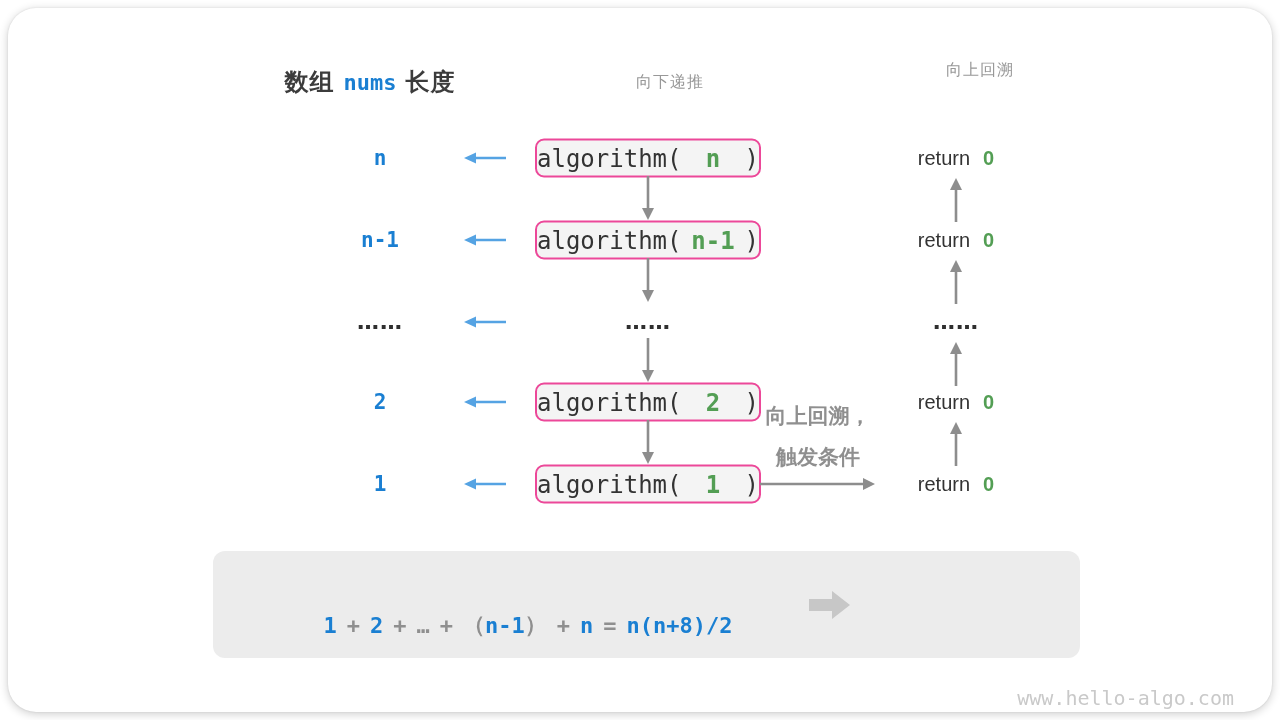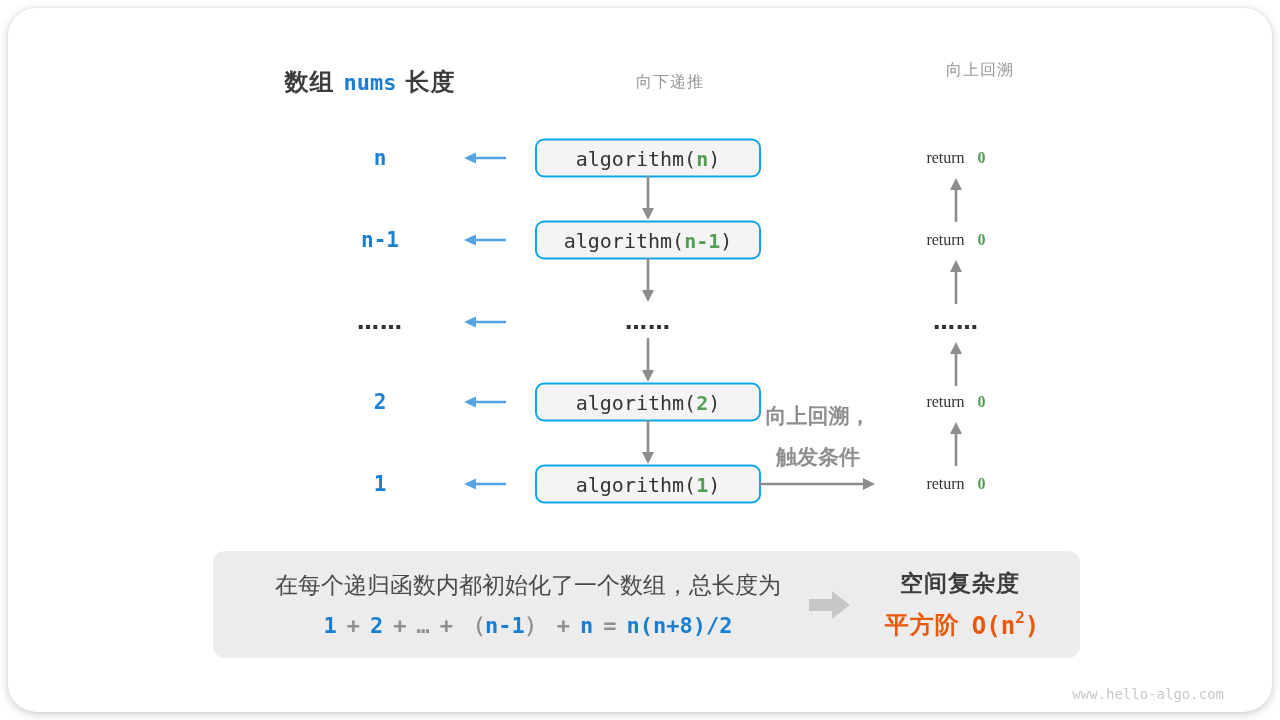--- a/index.html
+++ b/index.html
@@ -13,47 +13,47 @@
   .cjk{font-family:"Liberation Sans",sans-serif;}
   
   .hdr{font-size:16px;font-weight:normal;color:#989898;letter-spacing:1px;margin-left:20px;}
   .hdr-dark{font-size:24px;font-weight:bold;color:#3c3c3c;letter-spacing:1px;}
   .hdr-code{font-family:"DejaVu Sans Mono",monospace;font-size:22px;font-weight:bold;
             color:#1a7fd2;margin:0 9px;letter-spacing:0;}
   
   .depth{font-family:"DejaVu Sans Mono",monospace;font-size:21px;font-weight:bold;color:#1a7fd2;}
   
   .call-box{position:absolute;transform:translate(-50%,-50%);width:222px;height:35px;
-            background:#f4f4f4;border:2px solid #0ea5e9;border-radius:9px;
-            display:flex;align-items:center;justify-content:center;
-            font-family:"DejaVu Sans Mono",monospace;font-size:20px;color:#333333;}
+            background:#f4f4f4;border:2px solid #ec4899;border-radius:9px;
+            display:flex;align-items:center;justify-content:space-between;
+            font-family:"DejaVu Sans Mono",monospace;font-size:24px;color:#333333;}
   .arg{color:#539e54;font-weight:bold;}
   
-  .ret{font-family:Liberation Serif, serif;font-size:16px;color:#333333;}
+  .ret{font-family:Liberation Sans, sans-serif;font-size:20px;color:#333333;}
   .ret .val{color:#539e54;font-weight:bold;margin-left:13px;}
   
   .dots{font-family:"DejaVu Sans",sans-serif;font-size:22px;font-weight:bold;
         color:#2f2f2f;letter-spacing:1px;position:relative;top:-5px;}
   
   .trigger{font-size:21px;font-weight:bold;color:#8f8f8f;}
   
   #summary-box{position:absolute;left:205px;top:543px;width:867px;height:107px;
                background:#ececec;border-radius:12px;}
   .desc{font-size:23px;color:#4a4a4a;}
   .tok{font-family:"DejaVu Sans Mono",monospace;font-size:22px;font-weight:bold;margin:0 5px;}
   .tok-blue{color:#1a7fd2;}
   .tok-gray{color:#8f8f8f;}
   .result-title{font-size:23px;font-weight:bold;color:#3c3c3c;letter-spacing:1px;}
   .complexity{font-weight:bold;color:#e8590c;}
   .complexity .zh{font-size:24px;letter-spacing:1px;}
   .complexity .bigO{font-family:"DejaVu Sans Mono",monospace;font-size:24px;margin-left:12px;}
   .complexity sup{font-size:16px;position:relative;top:-2px;}
   
-  #watermark{position:absolute;top:678px;right:48px;
-             font-family:"DejaVu Sans Mono",monospace;font-size:14px;color:#c9c9c9;}
+  #watermark{position:absolute;top:678px;right:38px;
+             font-family:"DejaVu Sans Mono",monospace;font-size:20px;color:#c9c9c9;}
   svg{display:block;}
 </style>
 </head>
 <body>
 
 <div id="stage">
   <div id="card">
 
     <div class="abs" style="left:362px;top:74px">
       <span class="hdr-dark cjk">数组</span>
@@ -199,43 +199,37 @@
     <div class="abs trigger cjk" style="left:810px;top:408px">向上回溯，</div>
     <div class="abs trigger cjk" style="left:810px;top:449px">触发条件</div>
     <div class="abs" style="left:810px;top:476px">
       <svg width="116" height="16">
           <line x1="0" y1="8" x2="104" y2="8" stroke="#8d8d8d" stroke-width="2.6"></line>
           <polygon points="103,2 115,8 103,14" fill="#8d8d8d"></polygon>
         </svg>
     </div>
 
     <div id="summary-box">
-      <div class="abs desc cjk" style="left:315px;top:34px">在每个递归函数内都初始化了一个数组，总长度为</div>
       <div class="abs" style="left:315px;top:74px">
         <span class="tok tok-blue">1</span>
           <span class="tok tok-gray">+</span>
           <span class="tok tok-blue">2</span>
           <span class="tok tok-gray">+</span>
           <span class="tok tok-gray">…</span>
           <span class="tok tok-gray">+</span>
           <span class="tok tok-gray cjk" style="margin-right:0">（</span>
           <span class="tok tok-blue" style="margin:0">n-1</span>
           <span class="tok tok-gray cjk" style="margin-left:0">）</span>
           <span class="tok tok-gray">+</span>
           <span class="tok tok-blue">n</span>
           <span class="tok tok-gray">=</span>
           <span class="tok tok-blue">n(n+8)/2</span>
       </div>
       <div class="abs" style="left:617px;top:54px">
         <svg width="42" height="32">
             <polygon points="0,10 23,10 23,2 41,16 23,30 23,22 0,22" fill="#c7c7c7"></polygon>
           </svg>
       </div>
-      <div class="abs result-title cjk" style="left:747px;top:32px">空间复杂度</div>
-      <div class="abs complexity" style="left:749px;top:74px">
-        <span class="zh cjk">平方阶</span>
-          <span class="bigO"><span>O(n</span><sup>2</sup><span>)</span></span>
-      </div>
     </div>
 
     <div id="watermark">www.hello-algo.com</div>
   </div>
 </div>
 
 </body></html>

